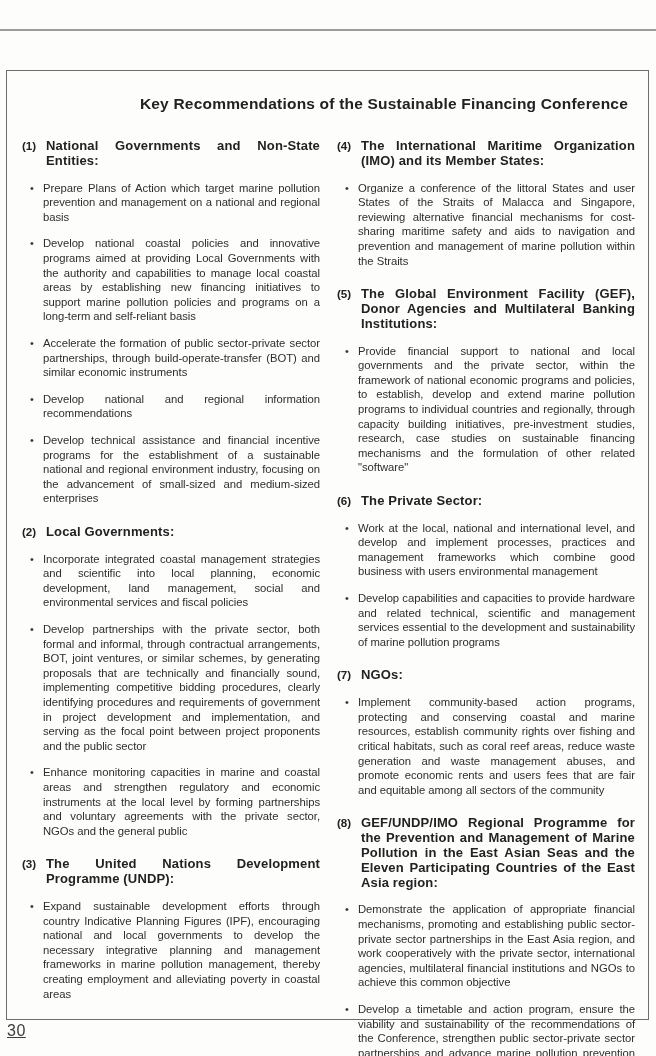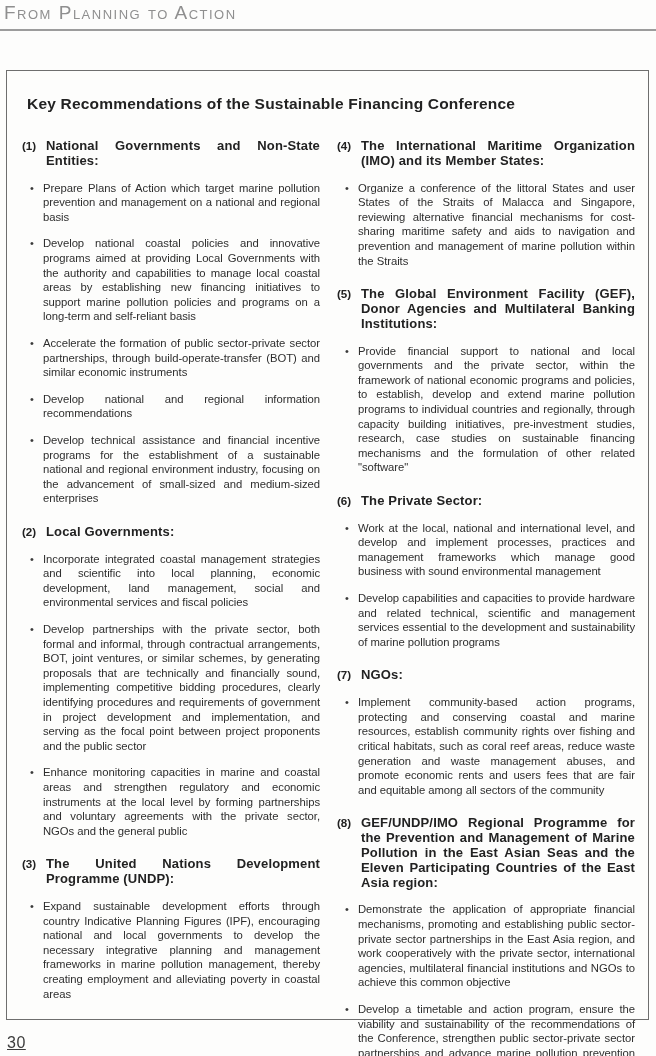--- a/index.html
+++ b/index.html
@@ -46,21 +46,21 @@
     left: 6px;
     top: 70px;
     right: 7px;
     bottom: 36px;
     border: 1.5px solid #6e6e6e;
     background: #fdfdfc;
     box-sizing: border-box;
   }
   .box-title {
     margin: 24px 20px 26px 20px;
-    text-align: left;
+    text-align: right;
     font-size: 15.5px;
     font-weight: bold;
     letter-spacing: 0.2px;
     color: #222;
   }
   .columns {
     display: flex;
     gap: 17px;
     padding: 0 13px 0 15px;
   }
@@ -105,35 +105,32 @@
     flex: 1;
     font-size: 11.3px;
     line-height: 14.6px;
     letter-spacing: -0.05px;
     text-align: justify;
     color: #2e2e2e;
   }
   .page-number {
     position: absolute;
     left: 7px;
-    bottom: 4px;
+    bottom: 16px;
     font-size: 16px;
     letter-spacing: 0.5px;
     color: #3c3c3c;
     text-decoration: underline;
   }
 </style>
 </head>
 <body>
 
 <div class="page">
 
-  <div class="page-header">
-    <span class="header-title">From Planning to Action</span>
-  </div>
   <div class="header-rule"></div>
 
   <div class="box">
     <h1 class="box-title">Key Recommendations of the Sustainable Financing Conference</h1>
     <div class="columns">
       <div class="column">
           <div class="section">
             <div class="sec-head">
               <span class="sec-num">(1)</span>
               <span class="sec-title">National Governments and Non-State Entities:</span>
@@ -209,21 +206,21 @@
               <span class="bullet-text">Provide financial support to national and local governments and the private sector, within the framework of national economic programs and policies, to establish, develop and extend marine pollution programs to individual countries and regionally, through capacity building initiatives, pre-investment studies, research, case studies on sustainable financing mechanisms and the formulation of other related "software"</span>
             </div>
           </div>
           <div class="section">
             <div class="sec-head">
               <span class="sec-num">(6)</span>
               <span class="sec-title">The Private Sector:</span>
             </div>
             <div class="bullet">
               <span class="dot">•</span>
-              <span class="bullet-text">Work at the local, national and international level, and develop and implement processes, practices and management frameworks which manage good business with sound environmental management</span>
+              <span class="bullet-text">Work at the local, national and international level, and develop and implement processes, practices and management frameworks which combine good business with users environmental management</span>
             </div>
             <div class="bullet">
               <span class="dot">•</span>
               <span class="bullet-text">Develop capabilities and capacities to provide hardware and related technical, scientific and management services essential to the development and sustainability of marine pollution programs</span>
             </div>
           </div>
           <div class="section">
             <div class="sec-head">
               <span class="sec-num">(7)</span>
               <span class="sec-title">NGOs:</span>

